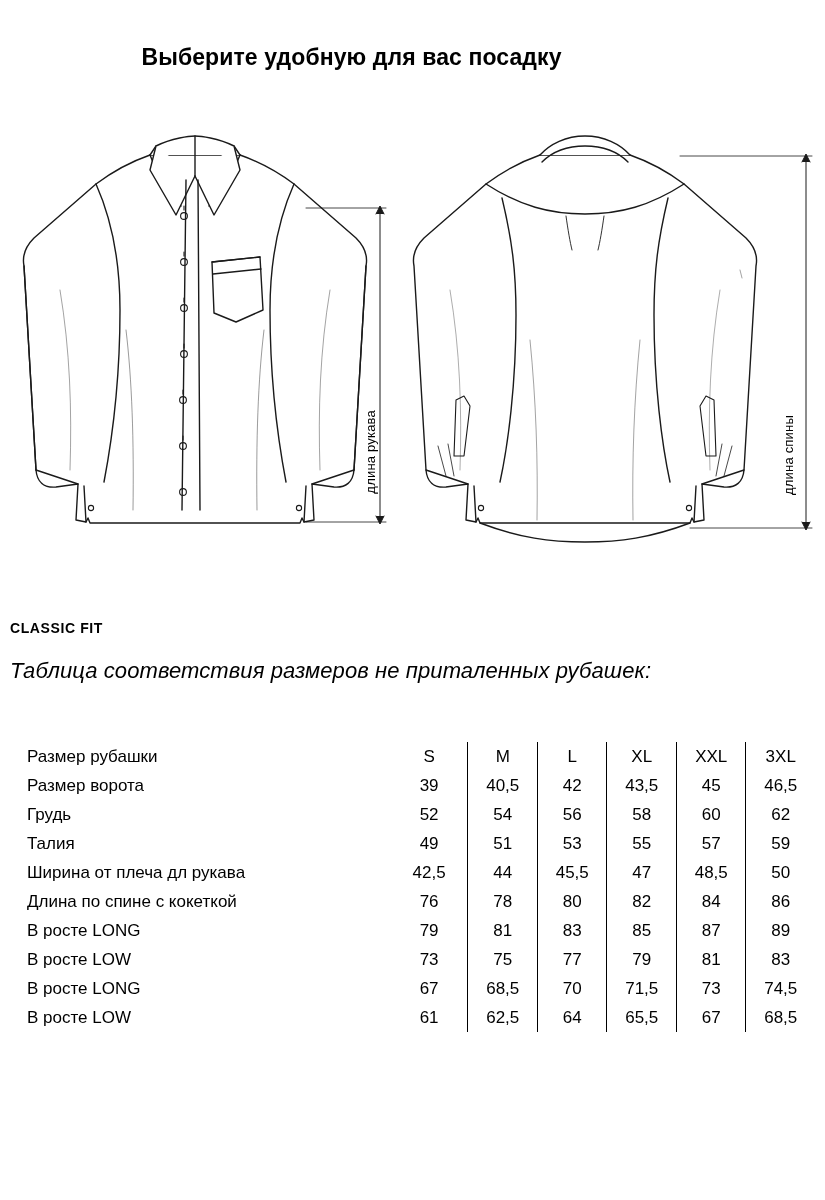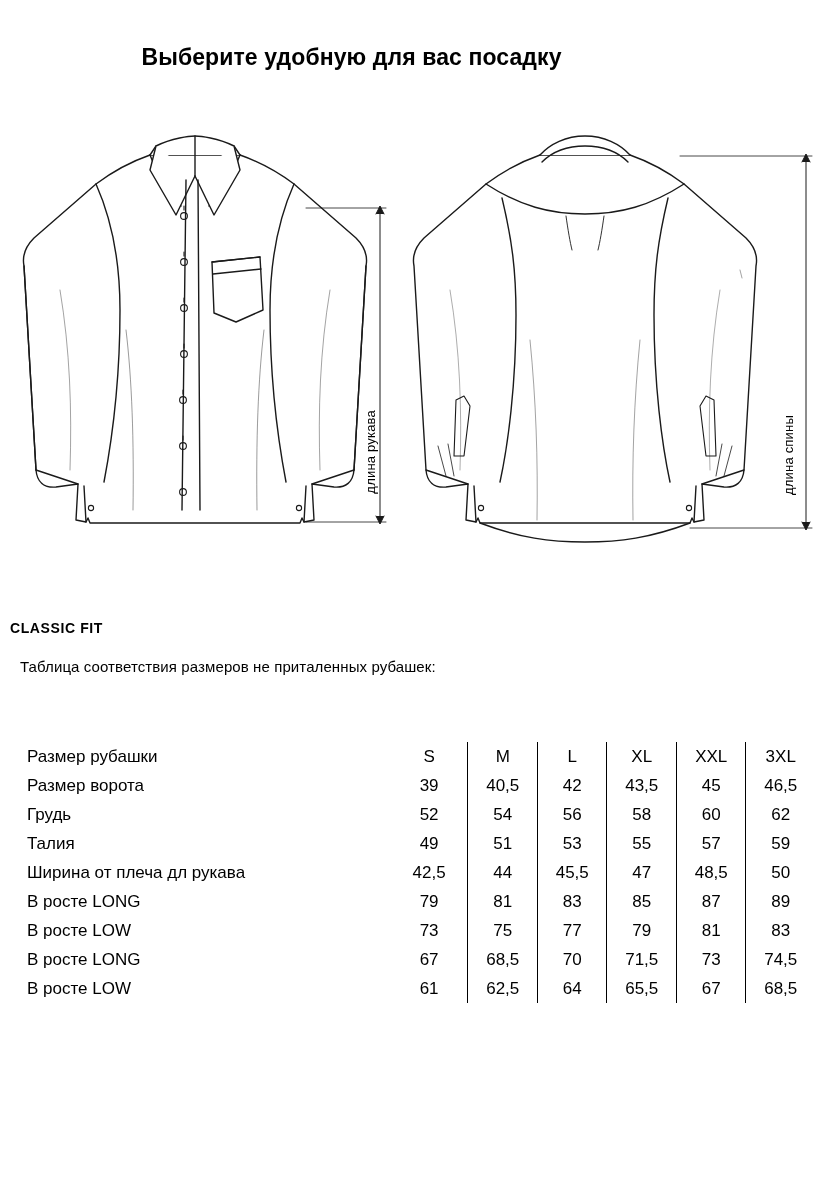--- a/index.html
+++ b/index.html
@@ -55,23 +55,24 @@
     position: absolute;
     top: 620px;
     left: 10px;
     font-size: 14px;
     font-weight: 700;
     letter-spacing: 0.6px;
   }
   .fit-desc {
     position: absolute;
     top: 658px;
-    left: 20px;
-    font-size: 15px;
+    left: 10px;
+    font-size: 22px;
     letter-spacing: 0.1px;
+    font-style: italic;
   }
 
   
   .size-table {
     position: absolute;
     top: 742px;
     left: 10px;
     width: 805px;
     border-collapse: collapse;
     font-size: 17px;
@@ -308,20 +309,29 @@
       <tr>
         <td class="rowhead">Ширина от плеча дл рукава</td>
         <td class="val first">42,5</td>
         <td class="val">44</td>
         <td class="val">45,5</td>
         <td class="val">47</td>
         <td class="val">48,5</td>
         <td class="val">50</td>
       </tr>
       <tr>
+        <td class="rowhead">Длина по спине с кокеткой</td>
+        <td class="val first">76</td>
+        <td class="val">78</td>
+        <td class="val">80</td>
+        <td class="val">82</td>
+        <td class="val">84</td>
+        <td class="val">86</td>
+      </tr>
+      <tr>
         <td class="rowhead">В росте LONG</td>
         <td class="val first">79</td>
         <td class="val">81</td>
         <td class="val">83</td>
         <td class="val">85</td>
         <td class="val">87</td>
         <td class="val">89</td>
       </tr>
       <tr>
         <td class="rowhead">В росте LOW</td>

